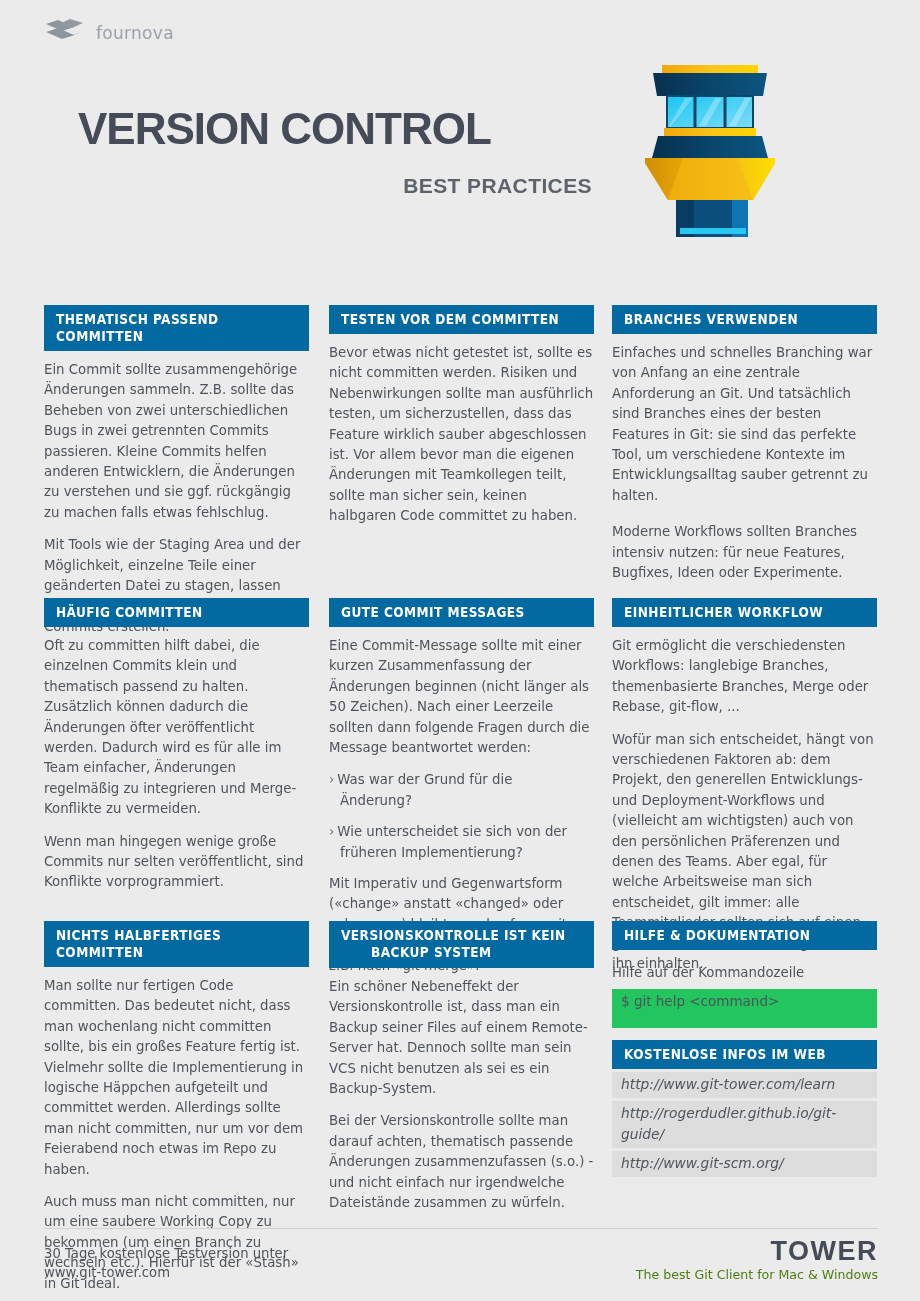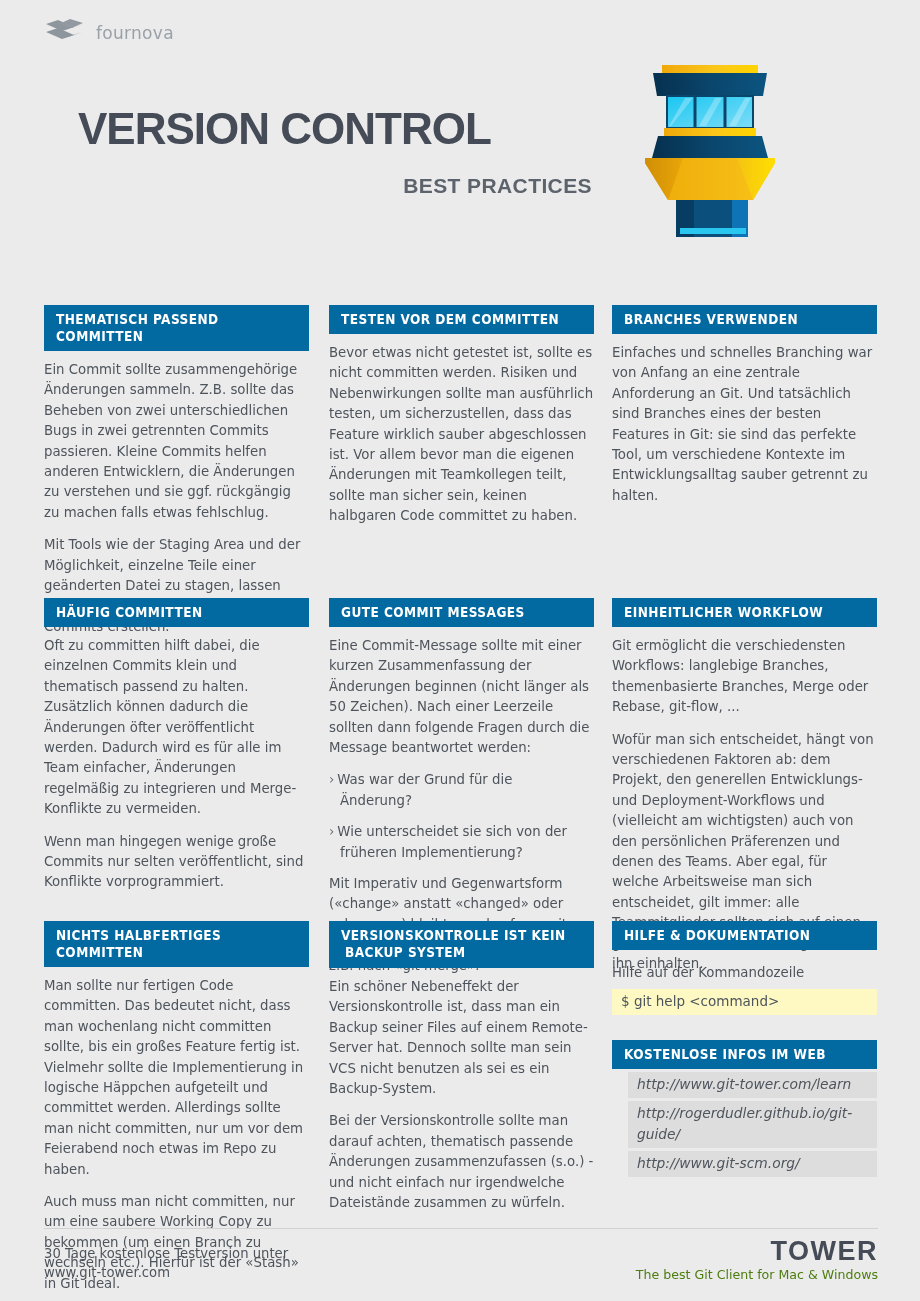--- a/index.html
+++ b/index.html
@@ -95,21 +95,21 @@
     font-size: 13.5px;
     font-weight: bold;
     letter-spacing: 0.45px;
     padding: 6px 0 6px 12px;
     line-height: 17px;
     box-sizing: border-box;
     font-family: "DejaVu Sans Condensed", "Liberation Sans Narrow", "Liberation Sans", sans-serif;
     text-transform: uppercase;
   }
   .card-head.two-line { padding-bottom: 7px; }
-  .card-head .l2 { display: block; padding-left: 4px; }
+  .card-head .l2 { display: block; padding-left: 4px; margin-left: 26px; }
 
   .card-body { padding-top: 9px; }
   .card-body p {
     margin: 0 0 12px 0;
     font-size: 13.3px;
     line-height: 20.4px;
     color: #4e545c;
     font-family: "DejaVu Sans", "Liberation Sans", sans-serif;
   }
   .card-body p:last-child { margin-bottom: 0; }
@@ -127,37 +127,36 @@
   ul.qlist li .chev { color: #6a717a; padding-right: 3px; }
 
   
   .plain-line {
     font-size: 13.3px;
     line-height: 20.4px;
     color: #4e545c;
     margin: 4px 0 6px 0;
   }
   .code-box {
-    background: #fef9c3;
+    background: #22c55e;
     color: #4e545c;
     font-size: 13.5px;
     line-height: 21px;
-    padding: 2px 0 3px 9px;
+    padding: 2px 0 16px 9px;
     font-family: "DejaVu Sans", "Liberation Sans", sans-serif;
   }
   .link-box {
     background: #dddddd;
     color: #4e545c;
     font-size: 13.8px;
     line-height: 21px;
     padding: 2px 0 3px 9px;
     font-style: italic;
     margin-top: 3px;
     font-family: "DejaVu Sans", "Liberation Sans", sans-serif;
-    margin-left: 16px;
   }
   .link-box:first-of-type { margin-top: 3px; }
 
   
   .footer-rule {
     position: absolute;
     left: 44px;
     top: 1228px;
     width: 834px;
     height: 1px;
@@ -338,20 +337,21 @@
       </div>
 
     </div>
 
     <div class="col col-3">
 
       <div class="card" style="top:0px;">
         <div class="card-head">BRANCHES VERWENDEN</div>
         <div class="card-body">
           <p class="tight">Einfaches und schnelles Branching war von Anfang an eine zentrale Anforderung an Git. Und tatsächlich sind Branches eines der besten Features in Git: sie sind das perfekte Tool, um verschiedene Kontexte im Entwicklungsalltag sauber getrennt zu halten.</p>
+          <p>Moderne Workflows sollten Branches intensiv nutzen: für neue Features, Bugfixes, Ideen oder Experimente.</p>
         </div>
       </div>
 
       <div class="card" style="top:293px;">
         <div class="card-head">EINHEITLICHER WORKFLOW</div>
         <div class="card-body">
           <p>Git ermöglicht die verschiedensten Workflows: langlebige Branches, themenbasierte Branches, Merge oder Rebase, git-flow, ...</p>
           <p>Wofür man sich entscheidet, hängt von verschiedenen Faktoren ab: dem Projekt, den generellen Entwicklungs- und Deployment-Workflows und (vielleicht am wichtigsten) auch von den persönlichen Präferenzen und denen des Teams. Aber egal, für welche Arbeitsweise man sich entscheidet, gilt immer: alle Teammitglieder sollten sich auf einen gemeinsamen Workflow einigen und ihn einhalten.</p>
         </div>
       </div>

